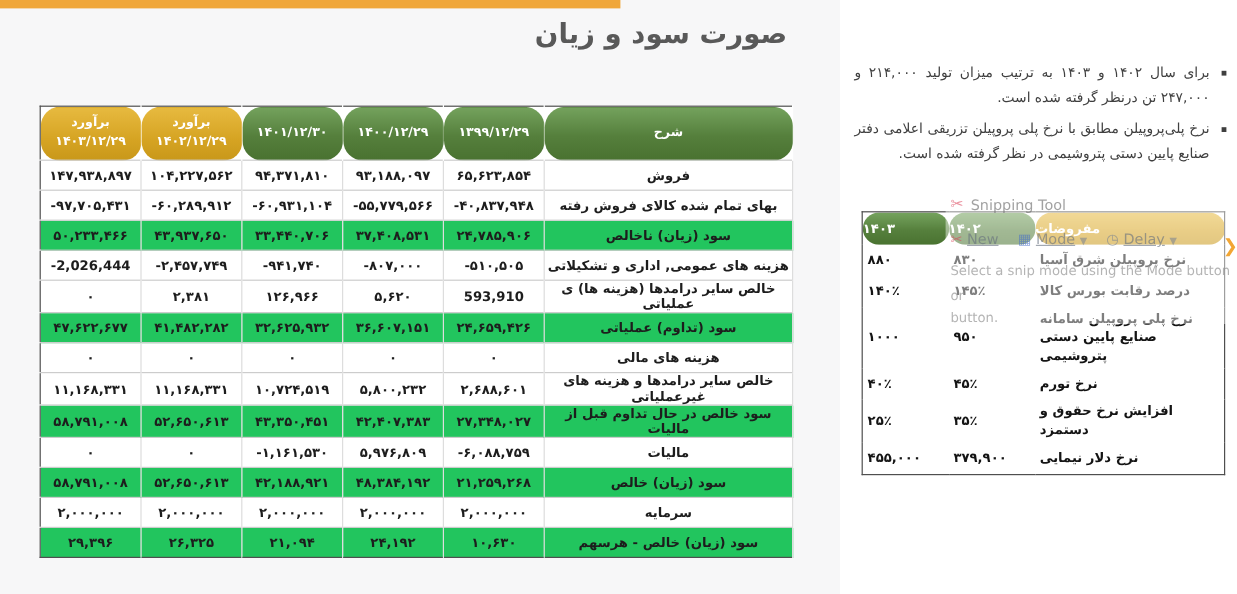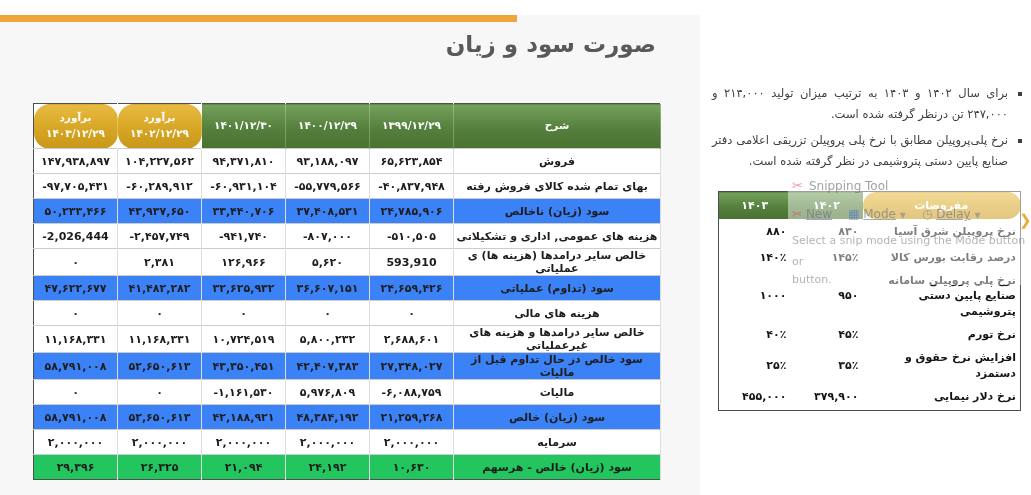--- a/index.html
+++ b/index.html
@@ -1,49 +1,49 @@
 <!DOCTYPE html>
 <html lang="fa"><head>
 <meta charset="utf-8">
 <style>
   * { margin:0; padding:0; box-sizing:border-box; }
   html,body { width:1031px; height:495px; background:#ffffff; font-family:"DejaVu Sans", sans-serif; overflow:hidden; }
-  .stage { position:relative; width:1031px; height:439px;margin-top:15px; }
+  .stage { position:relative; width:1031px; height:439px; }
 
   .left-canvas { position:absolute; left:0; top:0; width:700px; height:495px; background:#f7f7f8; }
   .accent-bar { position:absolute; left:0; top:0; width:517px; height:7px; background:#f0a73a; }
 
   .page-title { position:absolute; top:16px; left:400px; width:256px; text-align:right;
                 direction:rtl; font-size:23px; font-weight:700; color:#595959; letter-spacing:0; }
 
   
   table { border-collapse:collapse; }
   .pnl { position:absolute; left:33px; top:88px; width:627px; background:#ffffff;
          direction:rtl; table-layout:fixed; border:1px solid #4f4f4f; }
   .pnl th { height:45px; color:#ffffff; font-size:10.5px; font-weight:700; text-align:center;
             vertical-align:middle; border-right:1px solid rgba(255,255,255,0.25); line-height:1.5; }
-  .green-h { background:linear-gradient(180deg,#74a25d 0%,#557f3c 55%,#497230 100%); }
+  .green-h { background:linear-gradient(180deg,#74a25d 0%,#557f3c 55%,#497230 100%);border-radius:17px; }
   .gold-h  { background:linear-gradient(180deg,#e7ba40 0%,#d6a423 60%,#c9981a 100%);border-radius:16px; }
   .pnl td { height:25px; font-size:11px; font-weight:700; color:#1d1d1d; text-align:center;
             vertical-align:middle; border-top:1px solid #cccccc; border-right:1px solid #dddddd; }
-  .pnl tr.subtotal td { background:#3b82f6; }
+  .pnl tr.subtotal td { background:#22c55e; }
   .pnl tr.eps td { background:#22c55e; }
   .num { direction:ltr; unicode-bidi:embed; white-space:nowrap; }
 
   
-  .notes { position:absolute; left:712px; top:68px; width:312px; direction:rtl;
+  .notes { position:absolute; left:712px; top:50px; width:312px; direction:rtl;
            font-size:11.5px; color:#3f3f3f; line-height:1.8; }
   .notes li { list-style:square; margin-right:16px; margin-bottom:6px; text-align:justify; }
 
   
   .assump { position:absolute; left:718px; top:176px; width:302px; background:#ffffff;
             direction:rtl; table-layout:fixed; border:1px solid #4f4f4f; z-index:2; }
-  .assump th { height:27px; color:#ffffff; font-size:11px; font-weight:700; text-align:center;
+  .assump th { height:27px; color:#ffffff; font-size:11px; font-weight:700; text-align:left;
                vertical-align:middle; }
-  .assump td { height:26px; font-size:11px; font-weight:700; color:#141414; text-align:right;
+  .assump td { height:26px; font-size:11px; font-weight:700; color:#141414; text-align:left;
                vertical-align:middle; line-height:1.45; padding:2px 4px; }
 
   
   .ghost { position:absolute; left:788px; top:158px; width:243px; height:112px; z-index:5;
            background:rgba(255,255,255,0.45); pointer-events:none; }
   .g-title { padding:5px 4px 2px 4px; font-size:12px; color:rgba(110,110,110,0.65);
              display:flex; align-items:center; gap:6px; }
   .g-scissors { color:rgba(225,90,110,0.65); font-size:13px; }
   .g-toolbar { display:flex; gap:16px; padding:12px 4px 0 4px; font-size:12px;
                color:rgba(100,110,125,0.6); align-items:center; }

